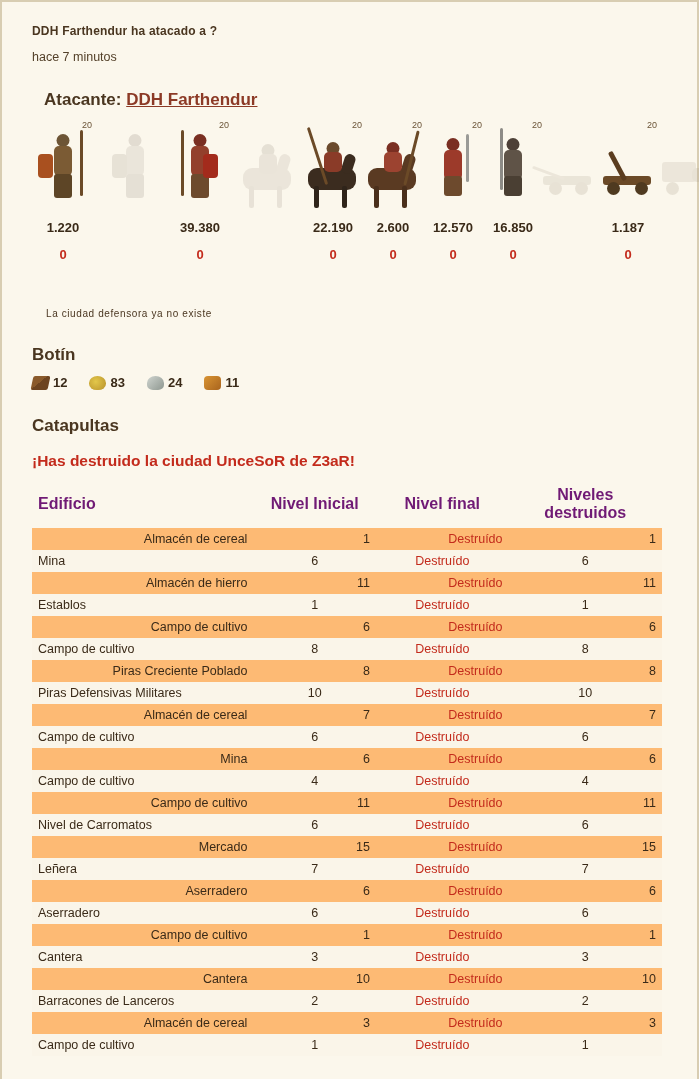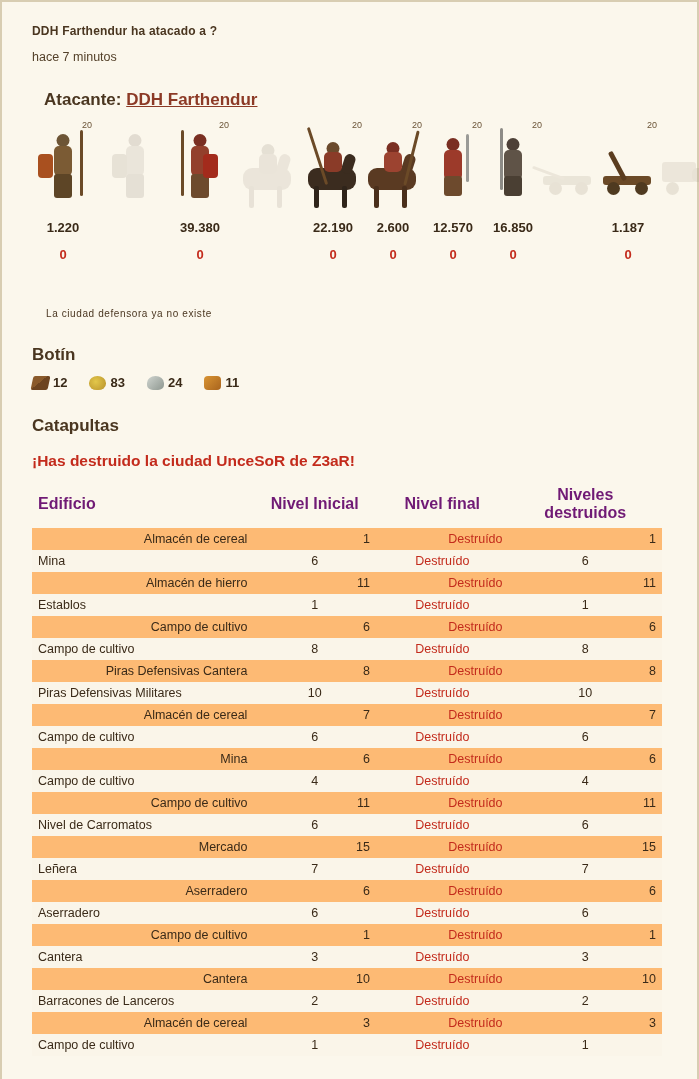--- a/index.html
+++ b/index.html
@@ -409,21 +409,21 @@
             <td class="col-f d">Destruído</td>
             <td class="col-n c">6</td>
           </tr>
           <tr class="even">
             <td class="col-b">Campo de cultivo</td>
             <td class="col-i c">8</td>
             <td class="col-f d">Destruído</td>
             <td class="col-n c">8</td>
           </tr>
           <tr class="odd">
-            <td class="col-b">Piras Defensivas Cantera</td>
+            <td class="col-b">Piras Creciente Poblado</td>
             <td class="col-i c">8</td>
             <td class="col-f d">Destruído</td>
             <td class="col-n c">8</td>
           </tr>
           <tr class="even">
             <td class="col-b">Piras Defensivas Militares</td>
             <td class="col-i c">10</td>
             <td class="col-f d">Destruído</td>
             <td class="col-n c">10</td>
           </tr>

